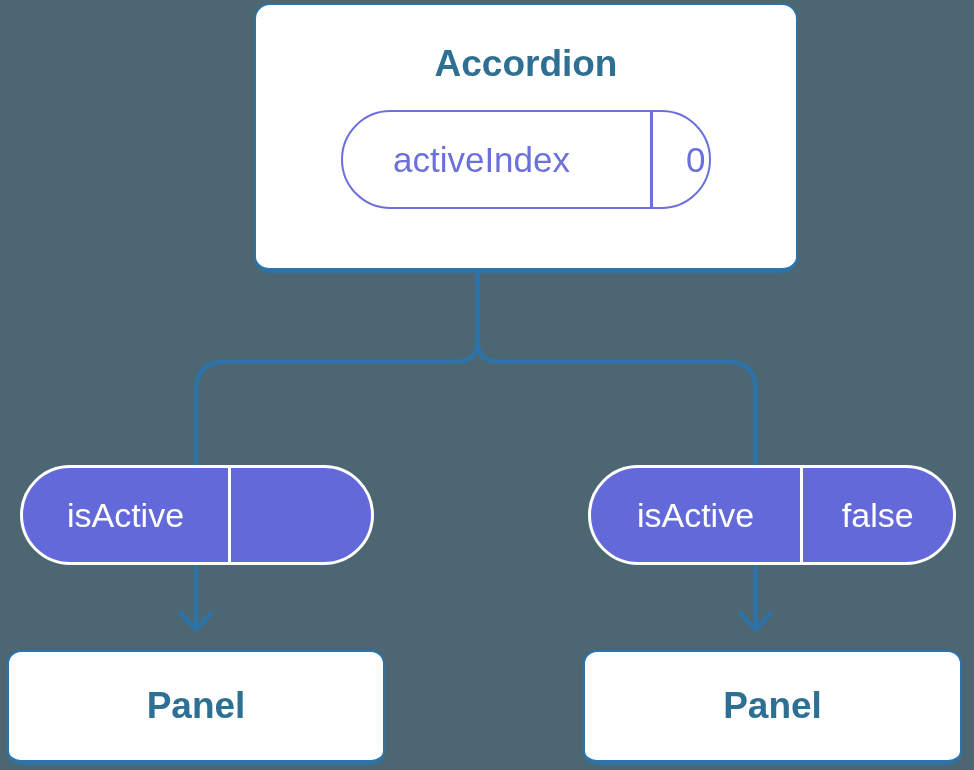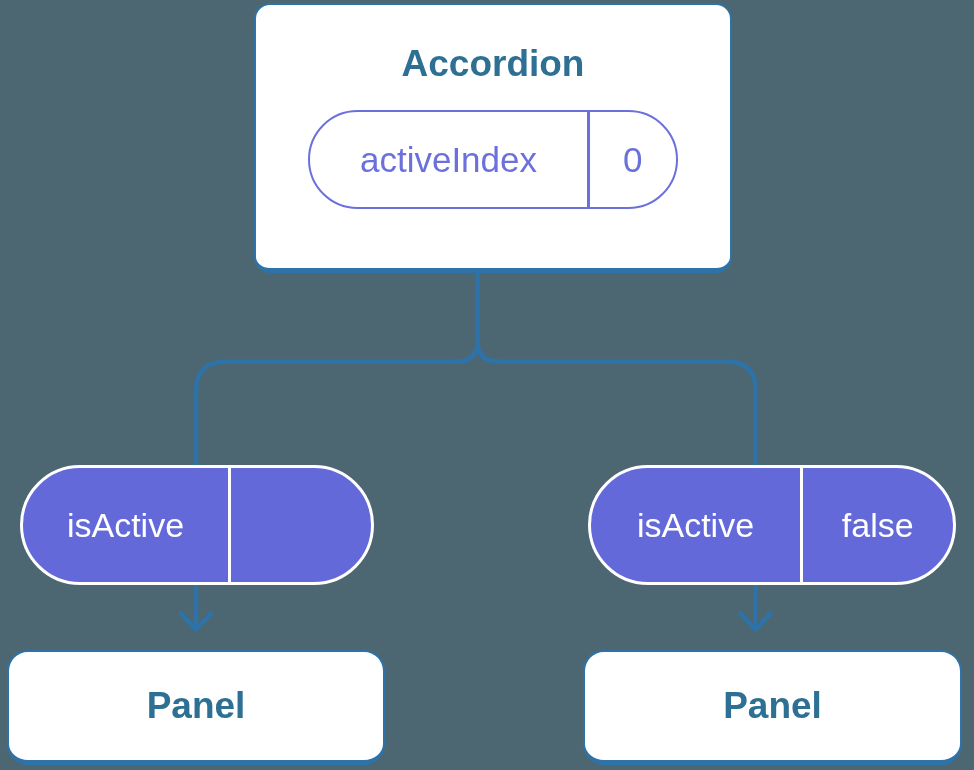--- a/index.html
+++ b/index.html
@@ -33,21 +33,21 @@
   .node {
     position: absolute;
     box-sizing: border-box;
     background: var(--node-fill);
     border: 2.5px solid var(--node-border);
     border-bottom-width: 5px;
     z-index: 2;
   }
   .accordion-card {
     left: 254px; top: 3px;
-    width: 478px; height: 270px;
+    width: 544px; height: 270px;
     border-radius: 16px;
     display: flex;
     flex-direction: column;
     align-items: center;
   }
   .node-title {
     margin-top: 38px;
     font-size: 37px;
     font-weight: 600;
     color: var(--label-teal);
@@ -58,38 +58,39 @@
     margin-top: 25px;
     box-sizing: border-box;
     width: 370px; height: 99px;
     border: 2.5px solid var(--purple);
     border-radius: 60px;
     display: flex;
     align-items: stretch;
     color: var(--purple);
     font-size: 35px;
     background: var(--node-fill);
+    gap: 30px;
   }
   .state-pill .seg {
     display: flex;
     align-items: center;
     justify-content: center;
   }
   .state-pill .seg.name { width: 277px; }
   .state-pill .seg.value { flex: 1; }
   .state-pill .divider {
     width: 2.5px;
     background: var(--purple);
   }
 
   
   .prop-pill {
     position: absolute;
     top: 465px;
-    height: 120px;
+    height: 100px;
     box-sizing: border-box;
     background: var(--pill-fill);
     border: 3px solid var(--pill-text);
     border-radius: 60px;
     display: flex;
     align-items: stretch;
     color: var(--pill-text);
     font-size: 34px;
     z-index: 3;
   }
@@ -104,21 +105,21 @@
   }
   .prop-pill.left { left: 20px; width: 354px; }
   .prop-pill.left .seg.name { width: 205px; }
   .prop-pill.left .seg.value { flex: 1; }
   .prop-pill.right { left: 588px; width: 368px; }
   .prop-pill.right .seg.name { width: 209px; }
   .prop-pill.right .seg.value { flex: 1; text-align: right; }
 
   
   .panel {
-    border-radius: 21px;
+    border-radius: 14px;
     display: flex;
     align-items: center;
     justify-content: center;
     font-size: 37px;
     font-weight: 600;
     color: var(--label-teal);
   }
   .panel.left  { left: 7px;   top: 650px; width: 378px; height: 115px; }
   .panel.right { left: 583px; top: 650px; width: 379px; height: 115px; }
 </style>

